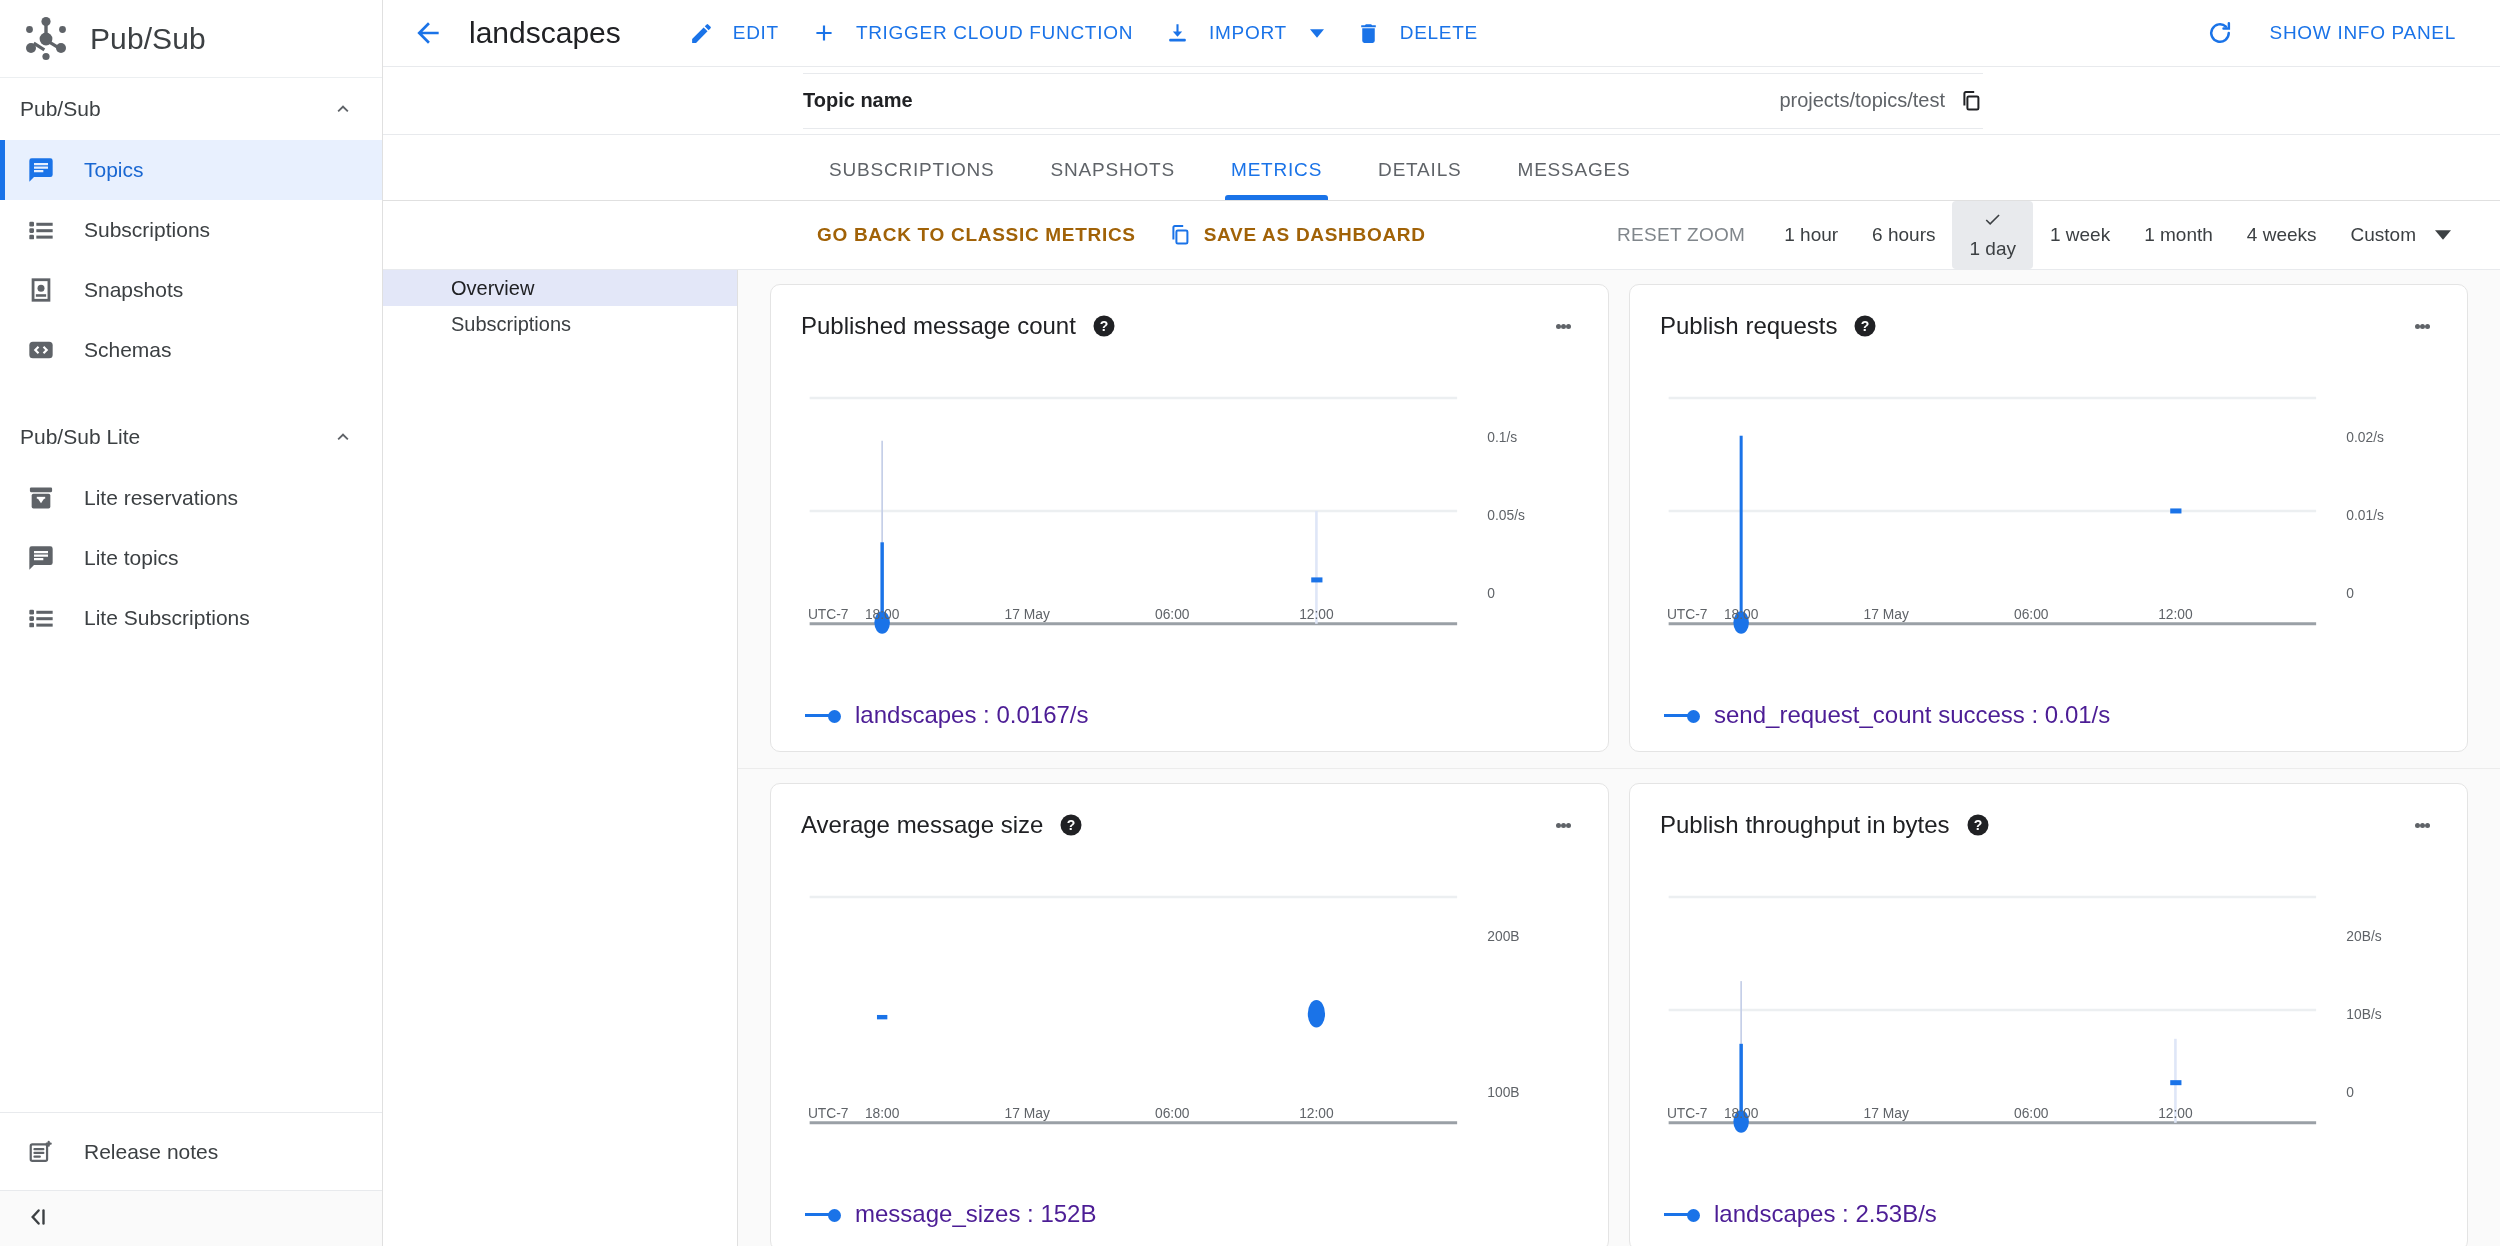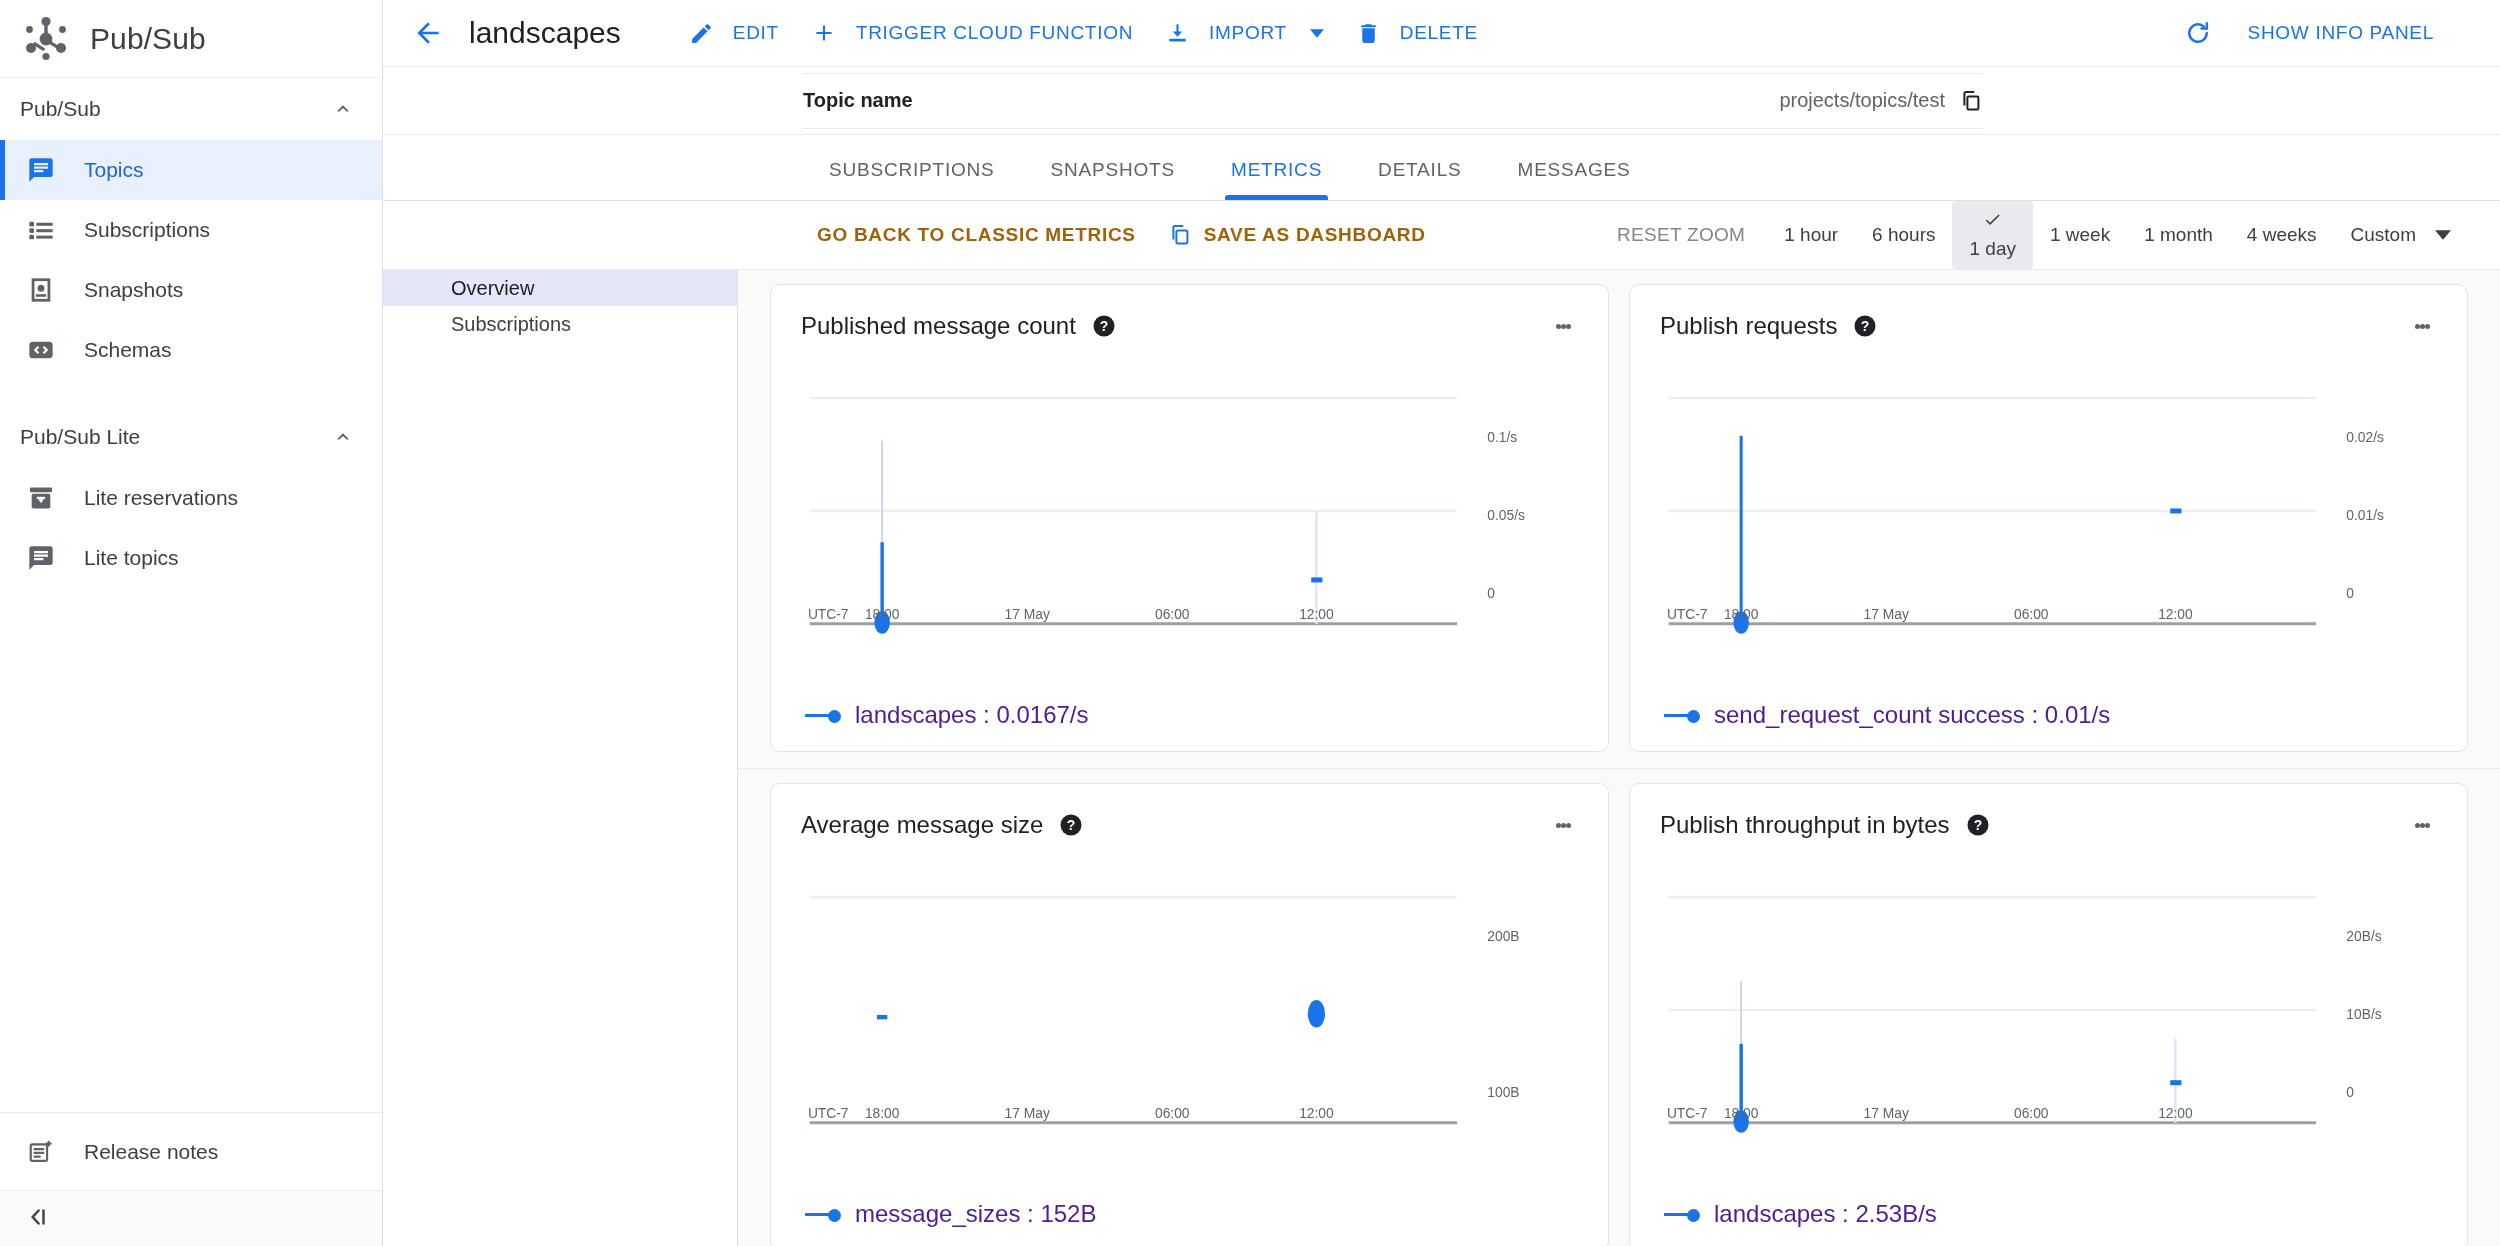--- a/index.html
+++ b/index.html
@@ -62,21 +62,21 @@
     height: 56px; border-top: 1px solid #e8eaed;
     display: flex; align-items: center; padding-left: 24px;
     background: #fafafa;
   }
 
   
   .main { flex: 1 1 auto; display: flex; flex-direction: column; background: #fff; min-width: 0; }
 
   .topbar {
     height: 66px; display: flex; align-items: center;
-    padding: 0 40px 0 22px; gap: 0;
+    padding: 0 18px 0 22px; gap: 0;
     flex: 0 0 66px;
   }
   .back-btn {
     width: 46px; height: 46px; display: flex; align-items: center; justify-content: center;
     cursor: pointer; flex: 0 0 46px;
   }
   .page-title { font-size: 30px; color: #202124; margin-left: 18px; margin-right: 52px; white-space: nowrap; }
   .tb-btn {
     display: flex; align-items: center; gap: 19px;
     color: #1a73e8; font-size: 19px; font-weight: 500; letter-spacing: .7px;
@@ -285,20 +285,33 @@
 
     <div class="nav-item">
       <span class="ico">
         <svg viewBox="0 0 24 24" width="28" height="28">
             <path d="M20 2H4a2 2 0 0 0-2 2v18l4-4h14a2 2 0 0 0 2-2V4a2 2 0 0 0-2-2zM6 9h12v2H6V9zm8 5H6v-2h8v2zm4-6H6V6h12v2z" fill="#5f6368"></path>
           </svg>
       </span>
       <span>Lite topics</span>
     </div>
 
+    <div class="nav-item">
+      <span class="ico">
+        <svg viewBox="0 0 24 24" width="28" height="28" fill="#5f6368">
+          <rect x="2" y="5" width="4" height="4" rx="1"></rect>
+            <rect x="8" y="5.8" width="14" height="2.6"></rect>
+          <rect x="2" y="10.5" width="4" height="4" rx="1"></rect>
+            <rect x="8" y="11.3" width="14" height="2.6"></rect>
+          <rect x="2" y="16" width="4" height="4" rx="1"></rect>
+            <rect x="8" y="16.8" width="14" height="2.6"></rect>
+        </svg>
+      </span>
+      <span>Lite Subscriptions</span>
+    </div>
 
     <div class="sidebar-spacer"></div>
 
     <div class="release-notes">
       <span class="ico" style="width:30px;height:30px;display:flex;align-items:center;justify-content:center;">
         <svg viewBox="0 0 24 24" width="28" height="28" fill="none" stroke="#5f6368" stroke-width="1.9">
           <rect x="3.2" y="5.4" width="14" height="14.2" rx="1.4"></rect>
           <path d="M6.4 9.6h7.6M6.4 12.8h7.6M6.4 16h4.6" stroke-linecap="round"></path>
           <path d="M18.6 3.2v3.4M20.3 4.9h-3.4" stroke-linecap="round"></path>
         </svg>

